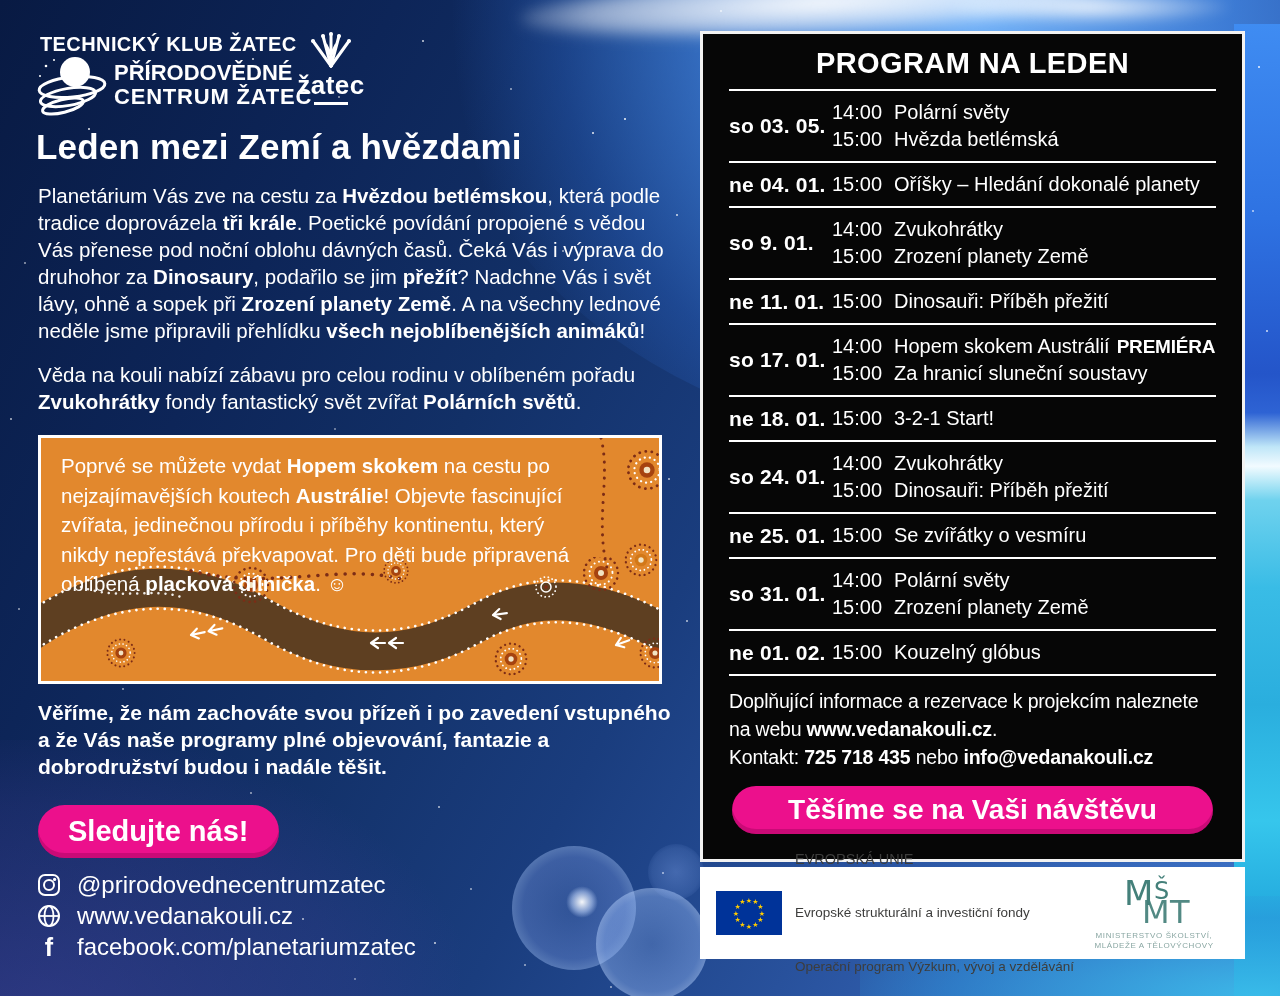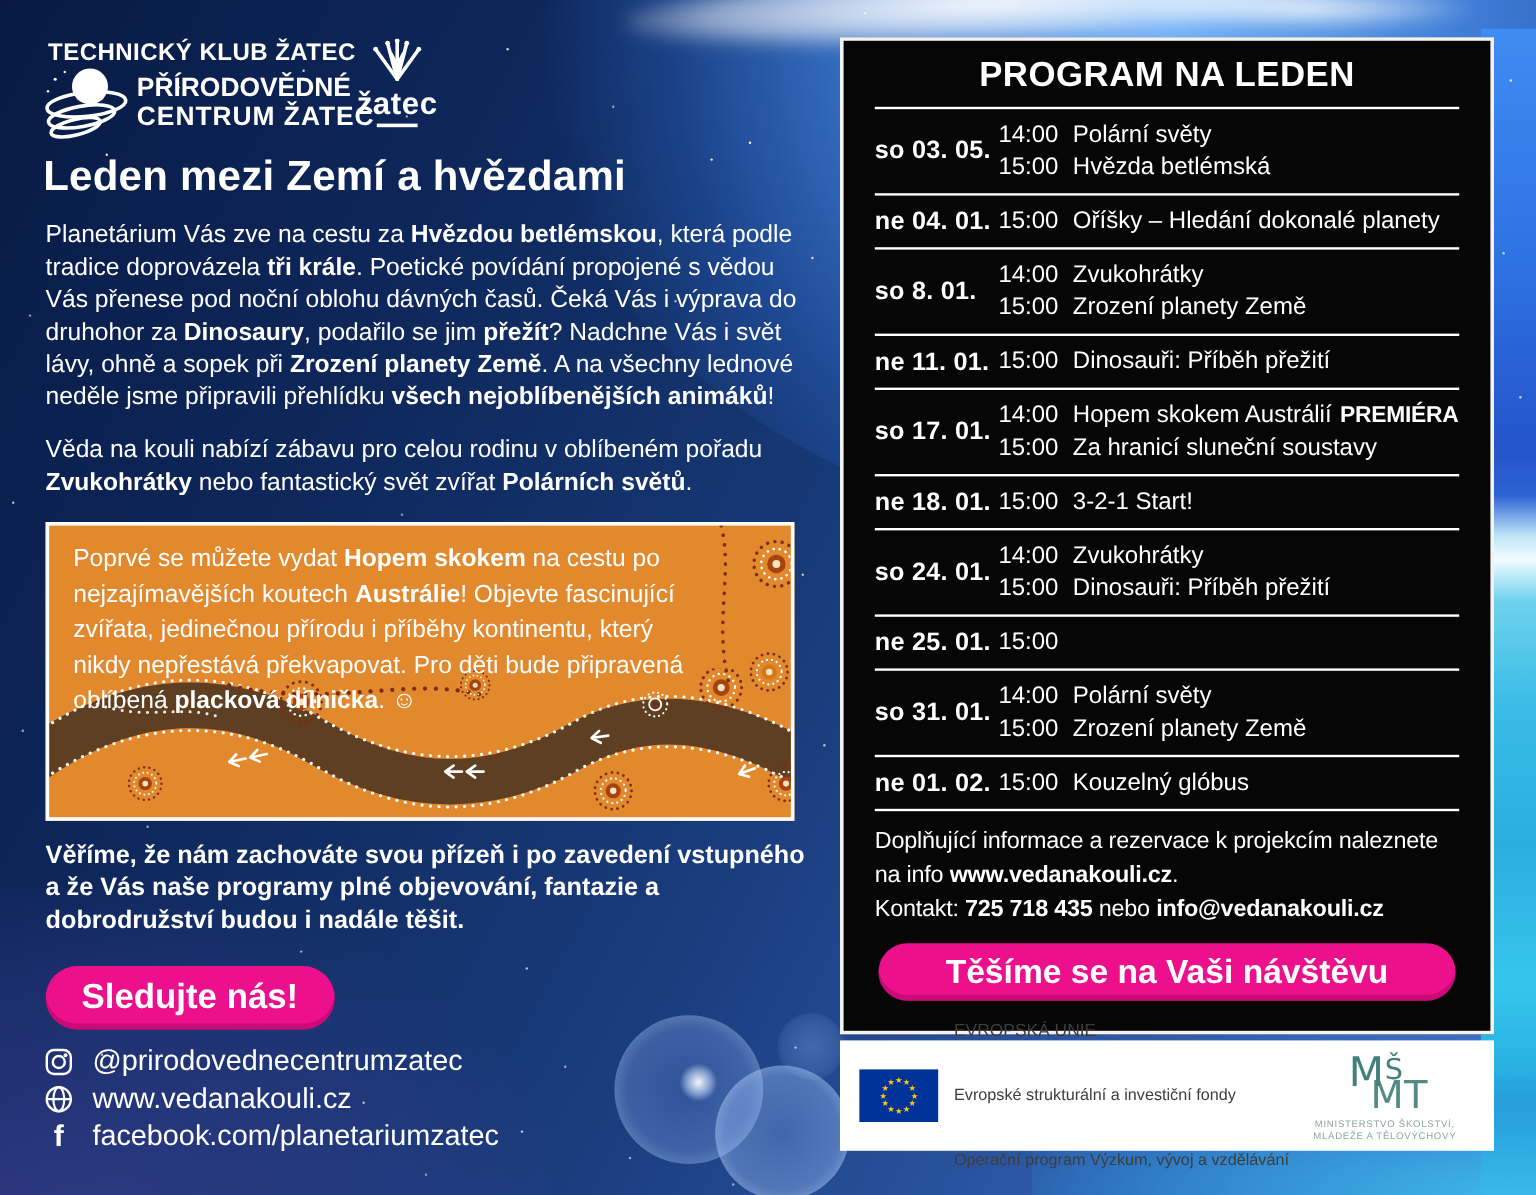--- a/index.html
+++ b/index.html
@@ -148,21 +148,21 @@
           <circle cx="32" cy="4" r="2"></circle>
           <circle cx="42" cy="9" r="2"></circle>
       </g>
     </svg>
     <div class="zname">žatec</div>
     <div class="zline"></div>
   </div>
 
   <h1 class="headline">Leden mezi Zemí a hvězdami</h1>
   <p class="bodytext p1 rich"><span>Planetárium Vás zve na cestu za </span><span class="b">Hvězdou betlémskou</span><span>, která podle tradice doprovázela </span><span class="b">tři krále</span><span>. Poetické povídání propojené s vědou Vás přenese pod noční oblohu dávných časů. Čeká Vás i výprava do druhohor za </span><span class="b">Dinosaury</span><span>, podařilo se jim </span><span class="b">přežít</span><span>? Nadchne Vás i svět lávy, ohně a sopek při </span><span class="b">Zrození planety Země</span><span>. A na všechny lednové neděle jsme připravili přehlídku </span><span class="b">všech nejoblíbenějších animáků</span><span>!</span></p>
-  <p class="bodytext p2 rich"><span>Věda na kouli nabízí zábavu pro celou rodinu v oblíbeném pořadu </span><span class="b">Zvukohrátky</span><span> nebo fantastický svět zvířat </span><span class="b">Polárních světů</span><span>.</span></p>
+  <p class="bodytext p2 rich"><span>Věda na kouli nabízí zábavu pro celou rodinu v oblíbeném pořadu </span><span class="b">Zvukohrátky</span><span> fondy fantastický svět zvířat </span><span class="b">Polárních světů</span><span>.</span></p>
 
   <div class="abs aus-box">
     <svg class="aus-art" width="622" height="126" viewBox="0 0 622 126">
       <g fill="none" stroke-linecap="round">
         <path d="M-15,78 C70,18 150,18 225,62 C300,106 370,104 440,64 C495,34 560,36 640,86" stroke="#5e3f21" stroke-width="38"></path>
         <path d="M-15,57 C70,-3 150,-3 225,41 C300,85 370,83 440,43 C495,13 560,15 640,65" stroke="#fff" stroke-width="2.6" stroke-dasharray="0.1 7"></path>
         <path d="M-15,99 C70,39 150,39 225,83 C300,127 370,125 440,85 C495,55 560,57 640,107" stroke="#fff" stroke-width="2.6" stroke-dasharray="0.1 7"></path>
         <path d="M150,14 C230,34 300,6 360,22" stroke="#7c2c16" stroke-width="3.5" stroke-dasharray="0.1 9"></path>
         <path d="M40,30 C80,44 110,30 140,40" stroke="rgba(255,255,255,.9)" stroke-width="2.5" stroke-dasharray="0.1 7"></path>
       </g>
@@ -296,21 +296,21 @@
         <div class="prow">
           <div class="pday">ne 04. 01.</div>
           <div class="pshows">
             <div class="pshow">
               <span class="ptime">15:00</span>
               <span class="ptitle">Oříšky – Hledání dokonalé planety</span>
             </div>
           </div>
         </div>
         <div class="prow">
-          <div class="pday">so 8. 01.</div>
+          <div class="pday">so 9. 01.</div>
           <div class="pshows">
             <div class="pshow">
               <span class="ptime">14:00</span>
               <span class="ptitle">Zvukohrátky</span>
             </div>
             <div class="pshow">
               <span class="ptime">15:00</span>
               <span class="ptitle">Zrození planety Země</span>
             </div>
           </div>
@@ -358,20 +358,21 @@
               <span class="ptime">15:00</span>
               <span class="ptitle">Dinosauři: Příběh přežití</span>
             </div>
           </div>
         </div>
         <div class="prow">
           <div class="pday">ne 25. 01.</div>
           <div class="pshows">
             <div class="pshow">
               <span class="ptime">15:00</span>
+              <span class="ptitle">Se zvířátky o vesmíru</span>
             </div>
           </div>
         </div>
         <div class="prow">
           <div class="pday">so 31. 01.</div>
           <div class="pshows">
             <div class="pshow">
               <span class="ptime">14:00</span>
               <span class="ptitle">Polární světy</span>
             </div>
@@ -386,21 +387,21 @@
           <div class="pshows">
             <div class="pshow">
               <span class="ptime">15:00</span>
               <span class="ptitle">Kouzelný glóbus</span>
             </div>
           </div>
         </div>
       </div>
     <div class="pfoot">
       <div class="rich"><span>Doplňující informace a rezervace k projekcím naleznete</span></div>
-      <div class="rich"><span>na info </span><span class="b">www.vedanakouli.cz</span><span>.</span></div>
+      <div class="rich"><span>na webu </span><span class="b">www.vedanakouli.cz</span><span>.</span></div>
       <div class="rich"><span>Kontakt: </span><span class="b">725 718 435</span><span> nebo </span><span class="b">info@vedanakouli.cz</span></div>
     </div>
     <div class="visit-btn">Těšíme se na Vaši návštěvu</div>
   </section>
 
   <section class="abs funding">
     <svg class="eu-flag" width="66" height="44" viewBox="0 0 66 44">
       <rect width="66" height="44" fill="#003399"></rect>
       <g fill="#ffcc00" font-size="7" text-anchor="middle" font-family="DejaVu Sans, sans-serif">
         <text x="33" y="11.5">★</text>

